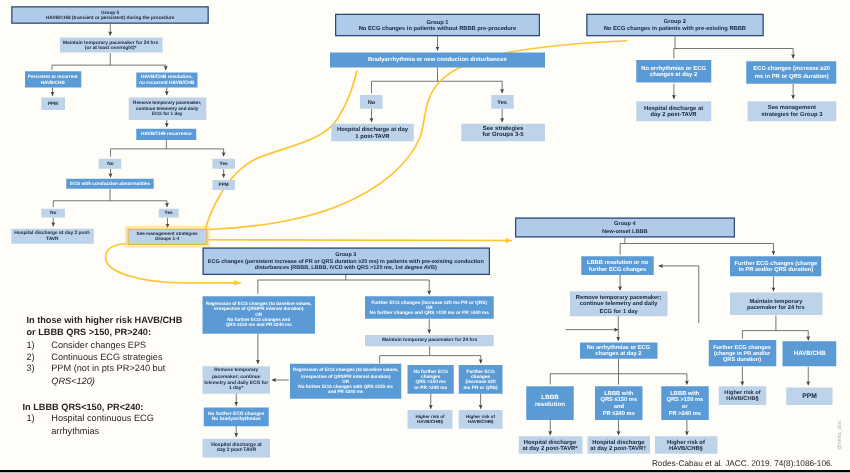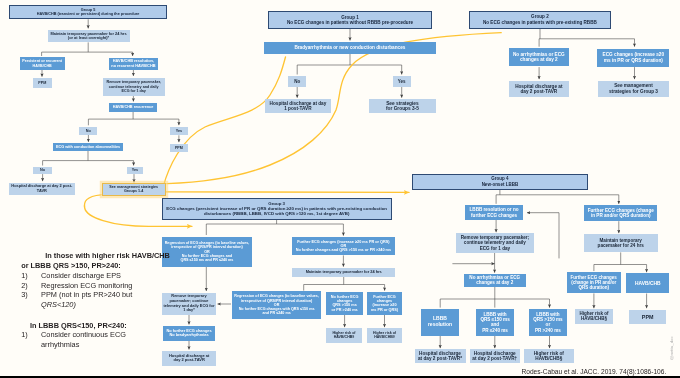--- a/index.html
+++ b/index.html
@@ -245,34 +245,34 @@
       <div class="lines"><span>Hospital discharge</span><br><span>at day 2 post-TAVR*</span></div>
     </div>
   <div class="box lite" style="left:470.00px;top:349.30px;width:49.50px;height:13.70px;font-size:4.70px;">
       <div class="lines"><span>Hospital discharge</span><br><span>at day 2 post-TAVR†</span></div>
     </div>
   <div class="box lite" style="left:523.80px;top:349.30px;width:50.00px;height:13.70px;font-size:4.70px;">
       <div class="lines"><span>Higher risk of</span><br><span>HAVB/CHB§</span></div>
     </div>
 
   <div class="notes">
-    <div class="nrow hd" style="left:21.2px;top:251.2px;margin-left:24px;">In those with higher risk HAVB/CHB</div>
+    <div class="nrow hd" style="left:21.2px;top:251.2px;">In those with higher risk HAVB/CHB</div>
     <div class="nrow hd" style="left:21.2px;top:261.0px;">or LBBB QRS &gt;150, PR&gt;240:</div>
     <div class="nrow" style="left:21.2px;top:270.8px;">1)</div>
-    <div class="nrow" style="left:41.0px;top:270.8px;">Consider discharge EPS</div>
+    <div class="nrow" style="left:41.0px;top:270.8px;">Consider changes EPS</div>
     <div class="nrow" style="left:21.2px;top:280.6px;">2)</div>
-    <div class="nrow" style="left:41.0px;top:280.6px;">Regression ECG monitoring</div>
+    <div class="nrow" style="left:41.0px;top:280.6px;">Continuous ECG strategies</div>
     <div class="nrow" style="left:21.2px;top:290.4px;">3)</div>
     <div class="nrow" style="left:41.0px;top:290.4px;">PPM (not in pts PR&gt;240 but</div>
     <div class="nrow" style="left:41.0px;top:300.2px;font-style:italic;">QRS&lt;120)</div>
   </div>
 
   <div class="notes">
-    <div class="nrow hd" style="left:30px;top:320.6px;">In LBBB QRS&lt;150, PR&lt;240:</div>
+    <div class="nrow hd" style="left:18px;top:320.6px;">In LBBB QRS&lt;150, PR&lt;240:</div>
     <div class="nrow" style="left:21.2px;top:330.4px;">1)</div>
-    <div class="nrow" style="left:41.0px;top:330.4px;">Consider continuous ECG</div>
+    <div class="nrow" style="left:41.0px;top:330.4px;">Hospital continuous ECG</div>
     <div class="nrow" style="left:41.0px;top:340.2px;">arrhythmias</div>
   </div>
 
   <div class="citation" style="left:521.5px;top:367.5px;">Rodes-Cabau et al. JACC. 2019. 74(8):1086-106.</div>
   <div class="watermark" style="left:668.5px;top:360px;">@netta_doc</div>
   <div class="bottombar"></div>
 </div>
 
 </body></html>

